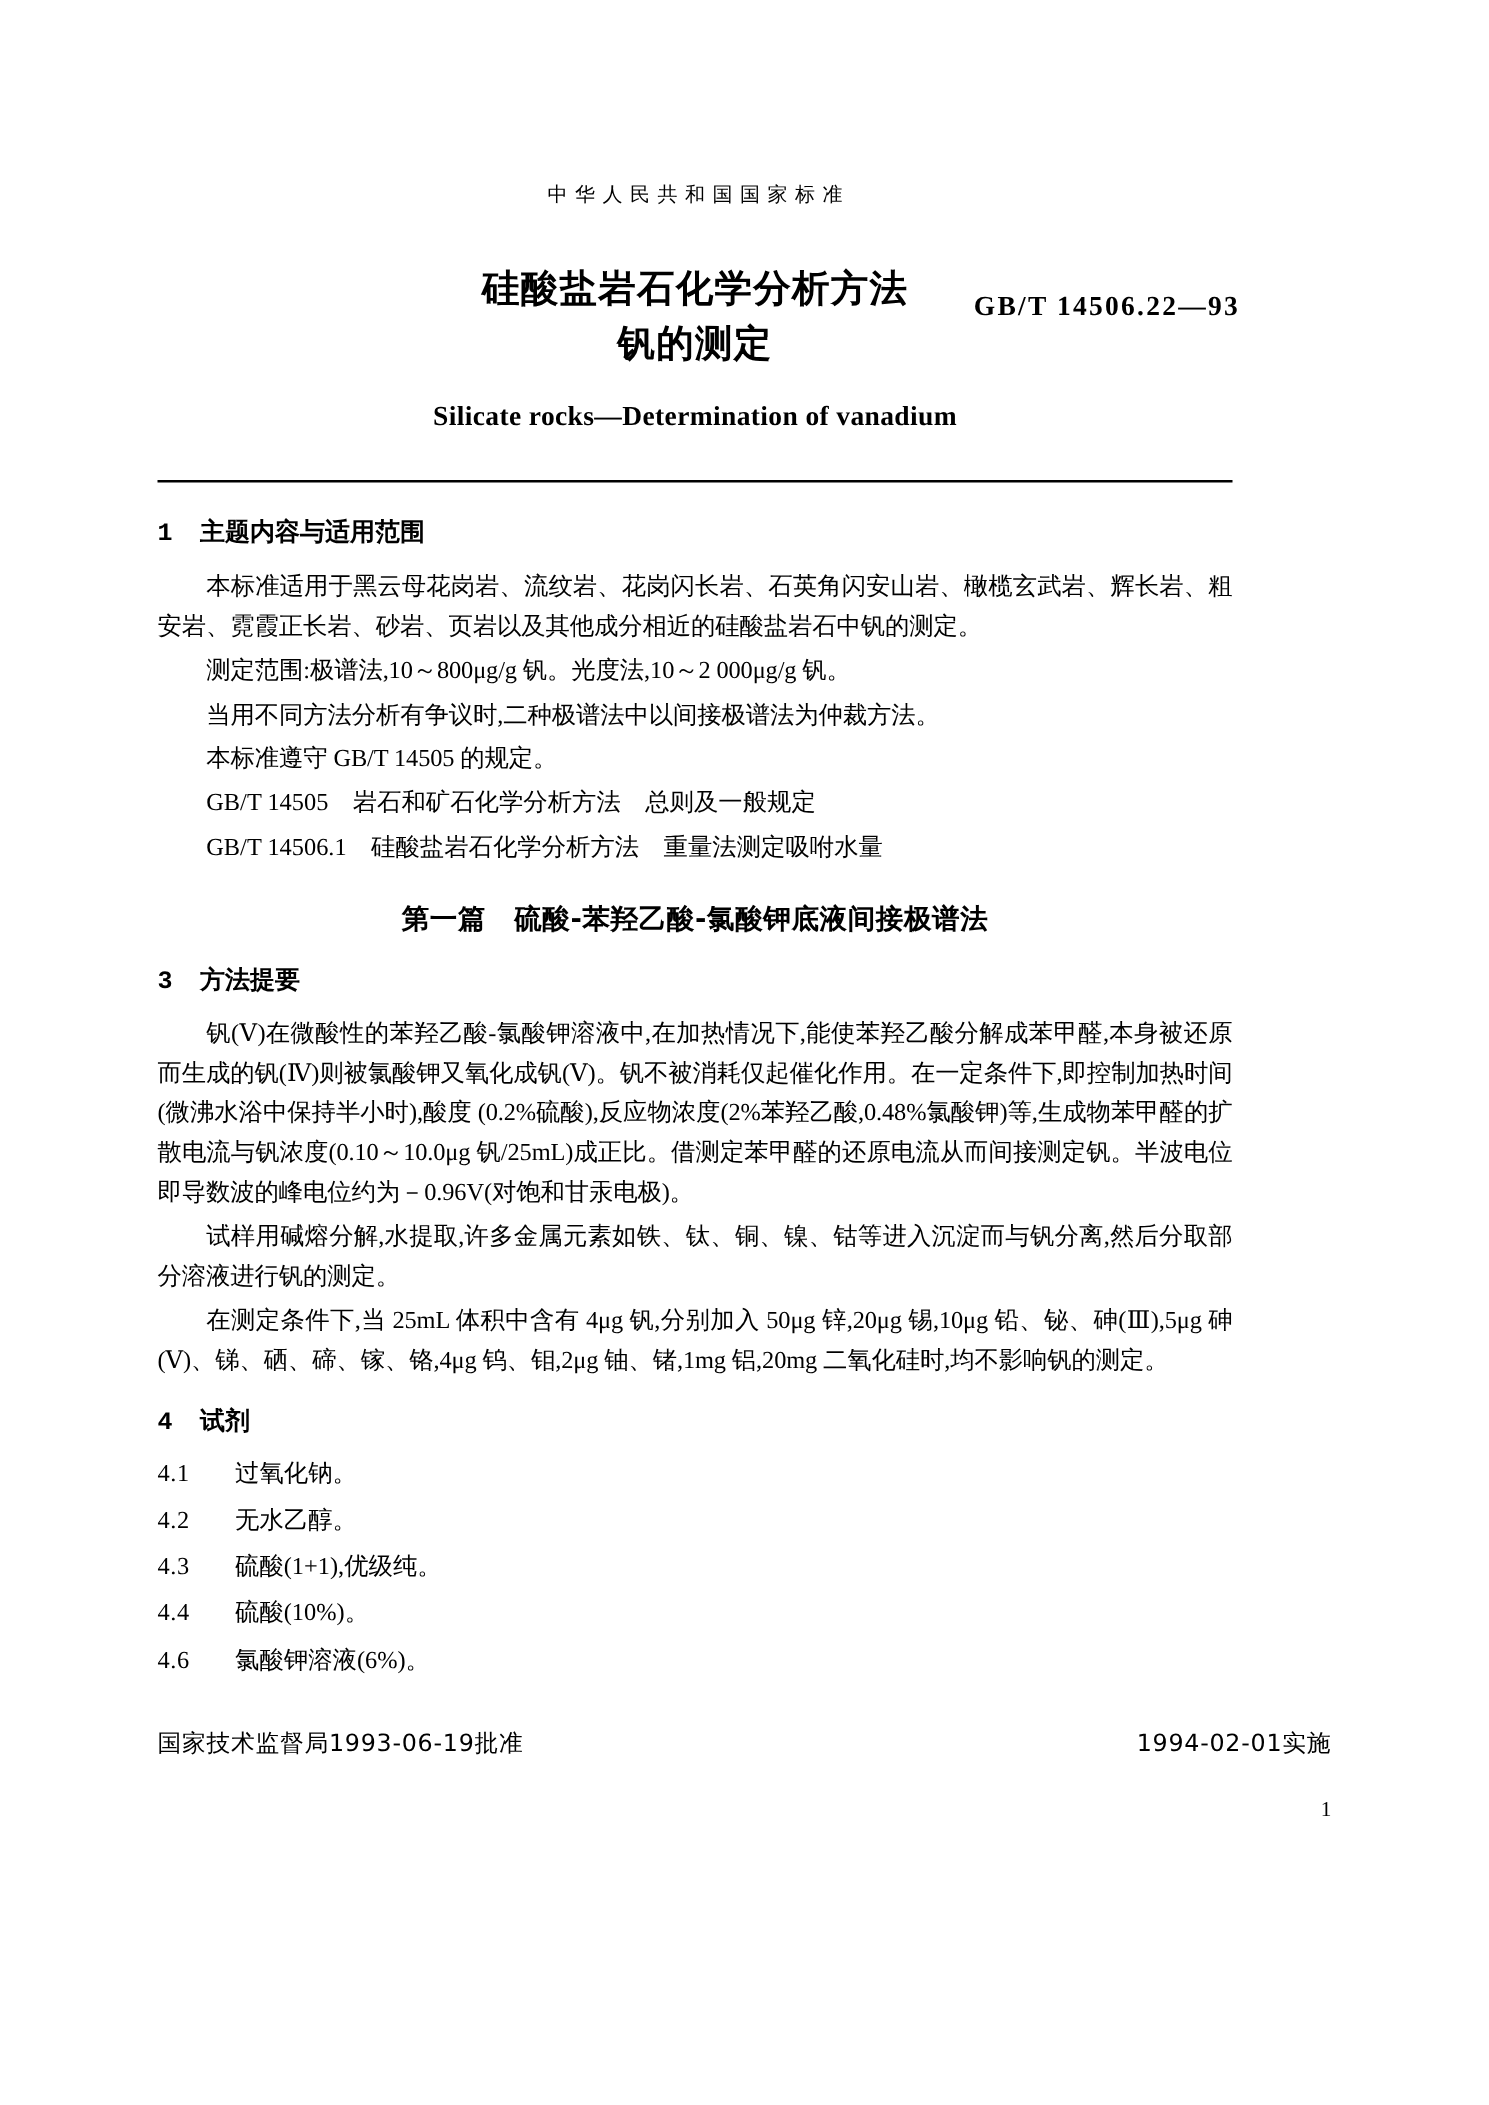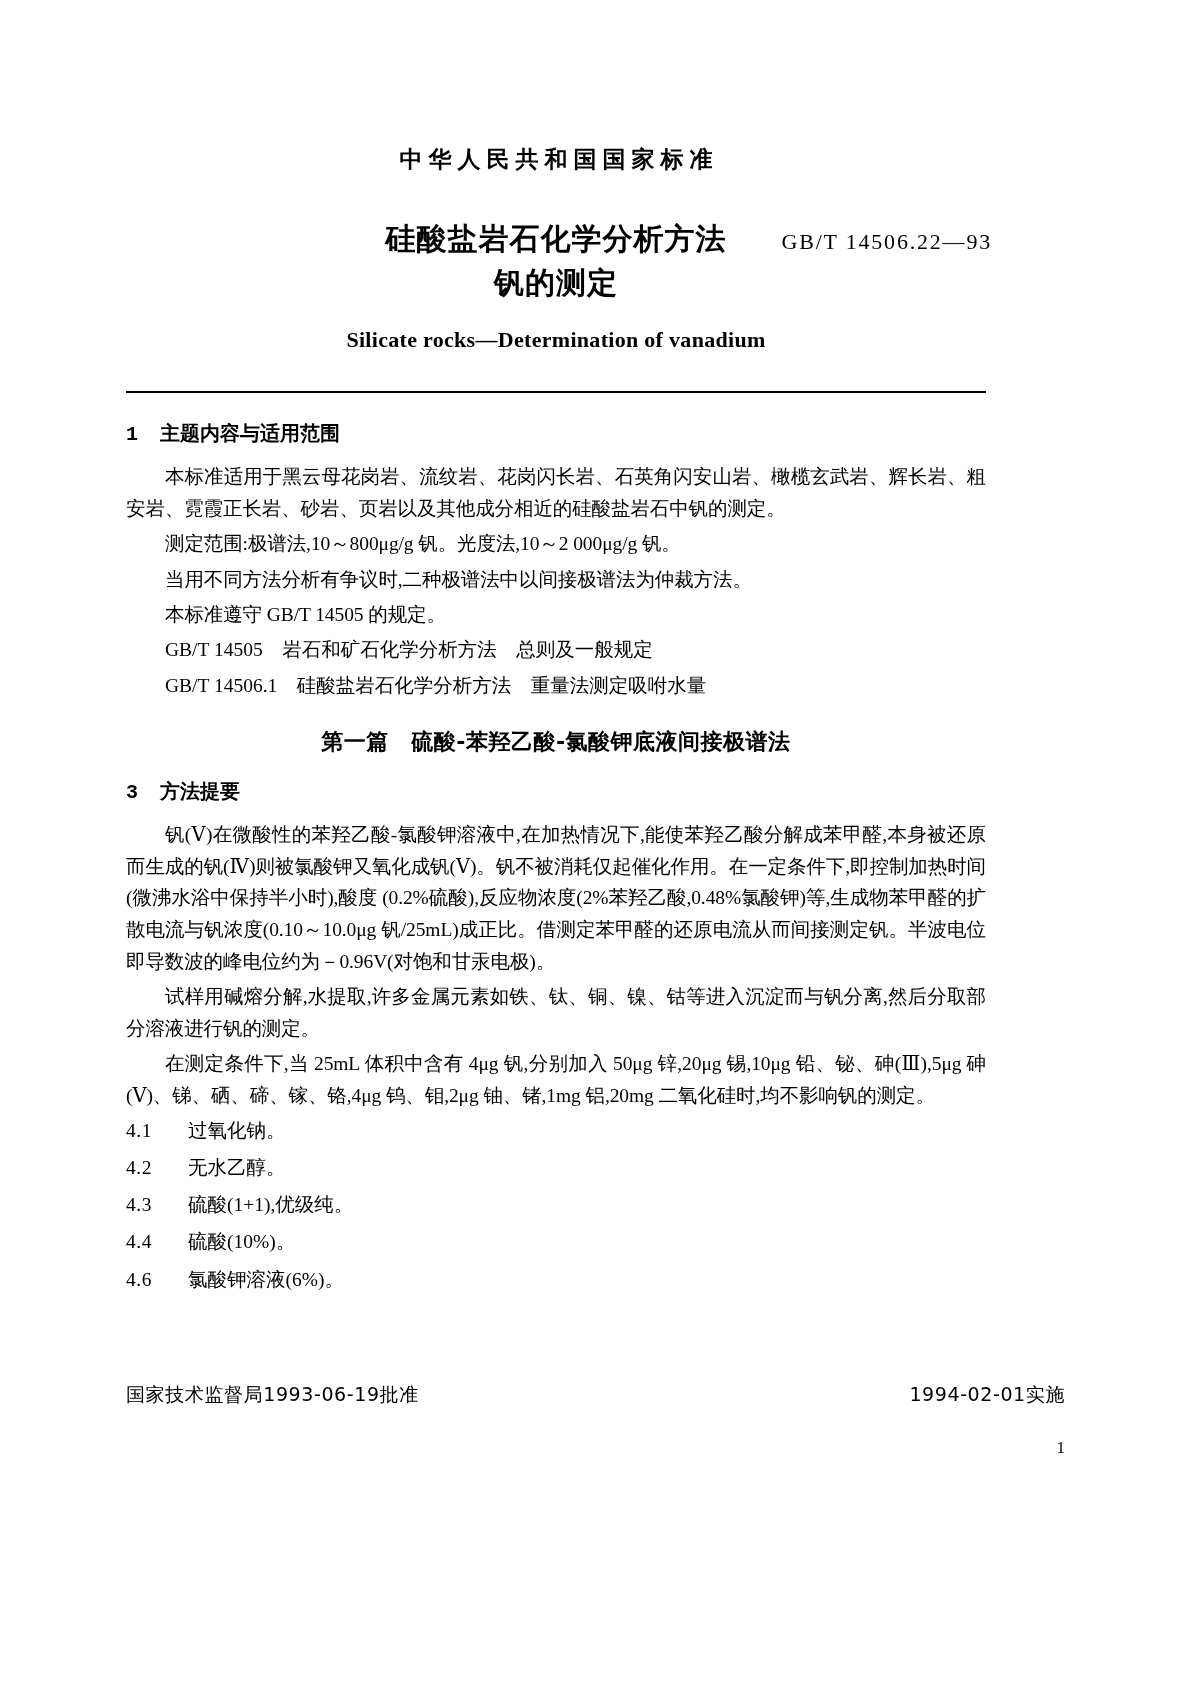--- a/index.html
+++ b/index.html
@@ -27,22 +27,22 @@
     width: 860px;
   }
 
   
   .masthead {
     text-align: center;
     padding-top: 148px;
   }
   .nat-std {
     font-family: "DejaVu Sans", sans-serif;
-    font-weight: bold;
-    font-size: 23px;
+    font-weight: normal;
+    font-size: 16px;
     letter-spacing: 6px;
     line-height: 1;
     text-indent: 6px;
   }
   .title-block {
     position: relative;
     margin-top: 46px;
   }
   .doc-title {
     font-family: "DejaVu Sans", sans-serif;
@@ -50,23 +50,23 @@
     font-size: 30px;
     line-height: 1.45;
     letter-spacing: 1px;
     text-align: center;
     padding-right: 0px;
   }
   .doc-title .line2 { display: block; }
   .std-no {
     position: absolute;
     right: -6px;
-    top: 12px;
+    top: 22px;
     font-family: "Liberation Serif", serif;
-    font-weight: normal;
+    font-weight: bold;
     font-size: 22px;
     letter-spacing: 1.8px;
     white-space: nowrap;
   }
   .en-title {
     margin-top: 23px;
     text-align: center;
     font-family: "Liberation Serif", serif;
     font-weight: bold;
     font-size: 22px;
@@ -189,20 +189,23 @@
 
       <h3 class="part-head">第一篇　硫酸-苯羟乙酸-氯酸钾底液间接极谱法</h3>
 
       <h2 class="sec">
         <span class="num">3</span><span>方法提要</span>
       </h2>
       <p class="para">钒(Ⅴ)在微酸性的苯羟乙酸-氯酸钾溶液中,在加热情况下,能使苯羟乙酸分解成苯甲醛,本身被还原而生成的钒(Ⅳ)则被氯酸钾又氧化成钒(Ⅴ)。钒不被消耗仅起催化作用。在一定条件下,即控制加热时间(微沸水浴中保持半小时),酸度 (0.2%硫酸),反应物浓度(2%苯羟乙酸,0.48%氯酸钾)等,生成物苯甲醛的扩散电流与钒浓度(0.10～10.0μg 钒/25mL)成正比。借测定苯甲醛的还原电流从而间接测定钒。半波电位即导数波的峰电位约为－0.96V(对饱和甘汞电极)。</p>
       <p class="para">试样用碱熔分解,水提取,许多金属元素如铁、钛、铜、镍、钴等进入沉淀而与钒分离,然后分取部分溶液进行钒的测定。</p>
       <p class="para">在测定条件下,当 25mL 体积中含有 4μg 钒,分别加入 50μg 锌,20μg 锡,10μg 铅、铋、砷(Ⅲ),5μg 砷(Ⅴ)、锑、硒、碲、镓、铬,4μg 钨、钼,2μg 铀、锗,1mg 铝,20mg 二氧化硅时,均不影响钒的测定。</p>
 
+      <h2 class="sec">
+        <span class="num">4</span><span>试剂</span>
+      </h2>
       <div>
         <p class="item"><span class="lbl">4.1</span><span>过氧化钠。</span></p>
         <p class="item"><span class="lbl">4.2</span><span>无水乙醇。</span></p>
         <p class="item"><span class="lbl">4.3</span><span>硫酸(1+1),优级纯。</span></p>
         <p class="item"><span class="lbl">4.4</span><span>硫酸(10%)。</span></p>
         <p class="item"><span class="lbl">4.6</span><span>氯酸钾溶液(6%)。</span></p>
       </div>
 
     </div>
   </div>

